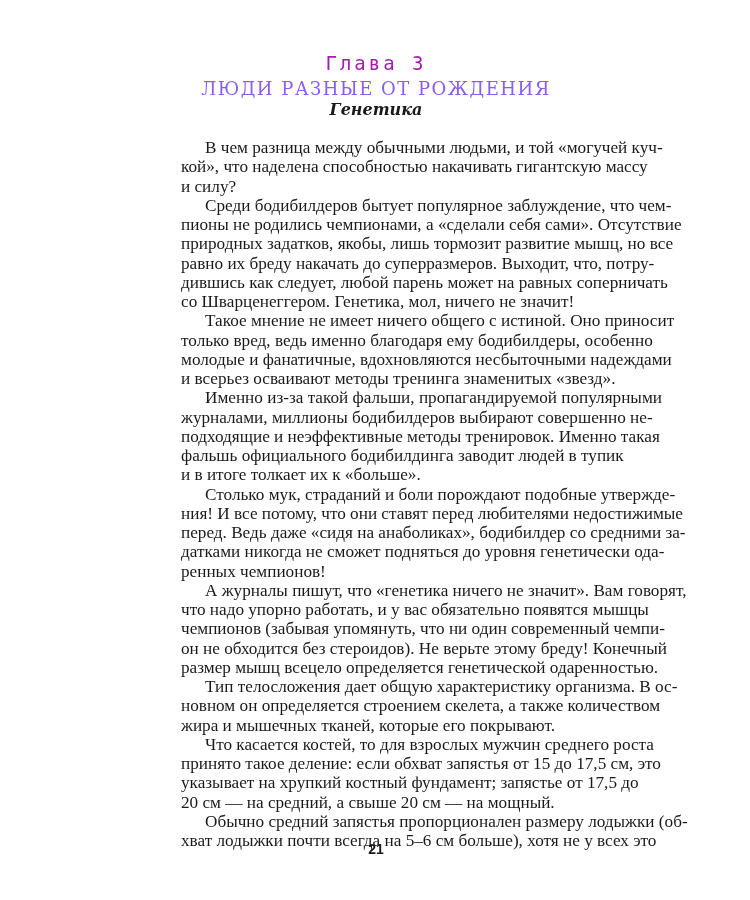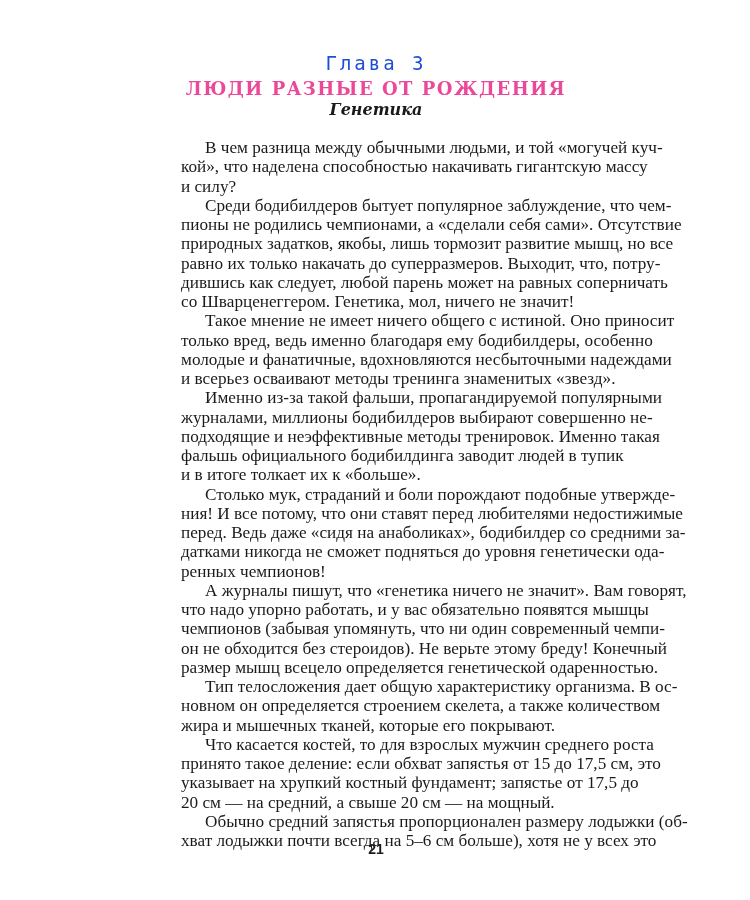--- a/index.html
+++ b/index.html
@@ -23,33 +23,33 @@
     }
     .chapter-number {
       position: absolute;
       left: 0;
       top: 52px;
       width: 480px;
       text-align: center;
       font-family: "DejaVu Sans Mono", monospace;
       font-size: 19px;
       letter-spacing: 3px;
-      color: #1d4ed8;
+      color: #a21caf;
     }
     .chapter-title {
       position: absolute;
       left: 0;
       top: 78px;
       width: 480px;
       text-align: center;
       font-family: "DejaVu Serif", serif;
-      font-weight: bold;
+      font-weight: normal;
       font-size: 18px;
       letter-spacing: 1.5px;
-      color: #ec4899;
+      color: #8b5cf6;
     }
     .section-title {
       position: absolute;
       left: 0;
       top: 100px;
       width: 480px;
       text-align: center;
       font-family: "DejaVu Serif", serif;
       font-weight: bold;
       font-style: italic;
@@ -103,21 +103,21 @@
   <div class="body-text" id="body-text">
       <div>
         <span class="line indent">В чем разница между обычными людьми, и той «могучей куч-</span>
         <span class="line">кой», что наделена способностью накачивать гигантскую массу</span>
         <span class="line last">и силу?</span>
       </div>
       <div>
         <span class="line indent">Среди бодибилдеров бытует популярное заблуждение, что чем-</span>
         <span class="line">пионы не родились чемпионами, а «сделали себя сами». Отсутствие</span>
         <span class="line">природных задатков, якобы, лишь тормозит развитие мышц, но все</span>
-        <span class="line">равно их только накачать до суперразмеров. Выходит, что, потру-</span>
+        <span class="line">равно их бреду накачать до суперразмеров. Выходит, что, потру-</span>
         <span class="line">дившись как следует, любой парень может на равных соперничать</span>
         <span class="line last">со Шварценеггером. Генетика, мол, ничего не значит!</span>
       </div>
       <div>
         <span class="line indent">Такое мнение не имеет ничего общего с истиной. Оно приносит</span>
         <span class="line">только вред, ведь именно благодаря ему бодибилдеры, особенно</span>
         <span class="line">молодые и фанатичные, вдохновляются несбыточными надеждами</span>
         <span class="line last">и всерьез осваивают методы тренинга знаменитых «звезд».</span>
       </div>
       <div>

